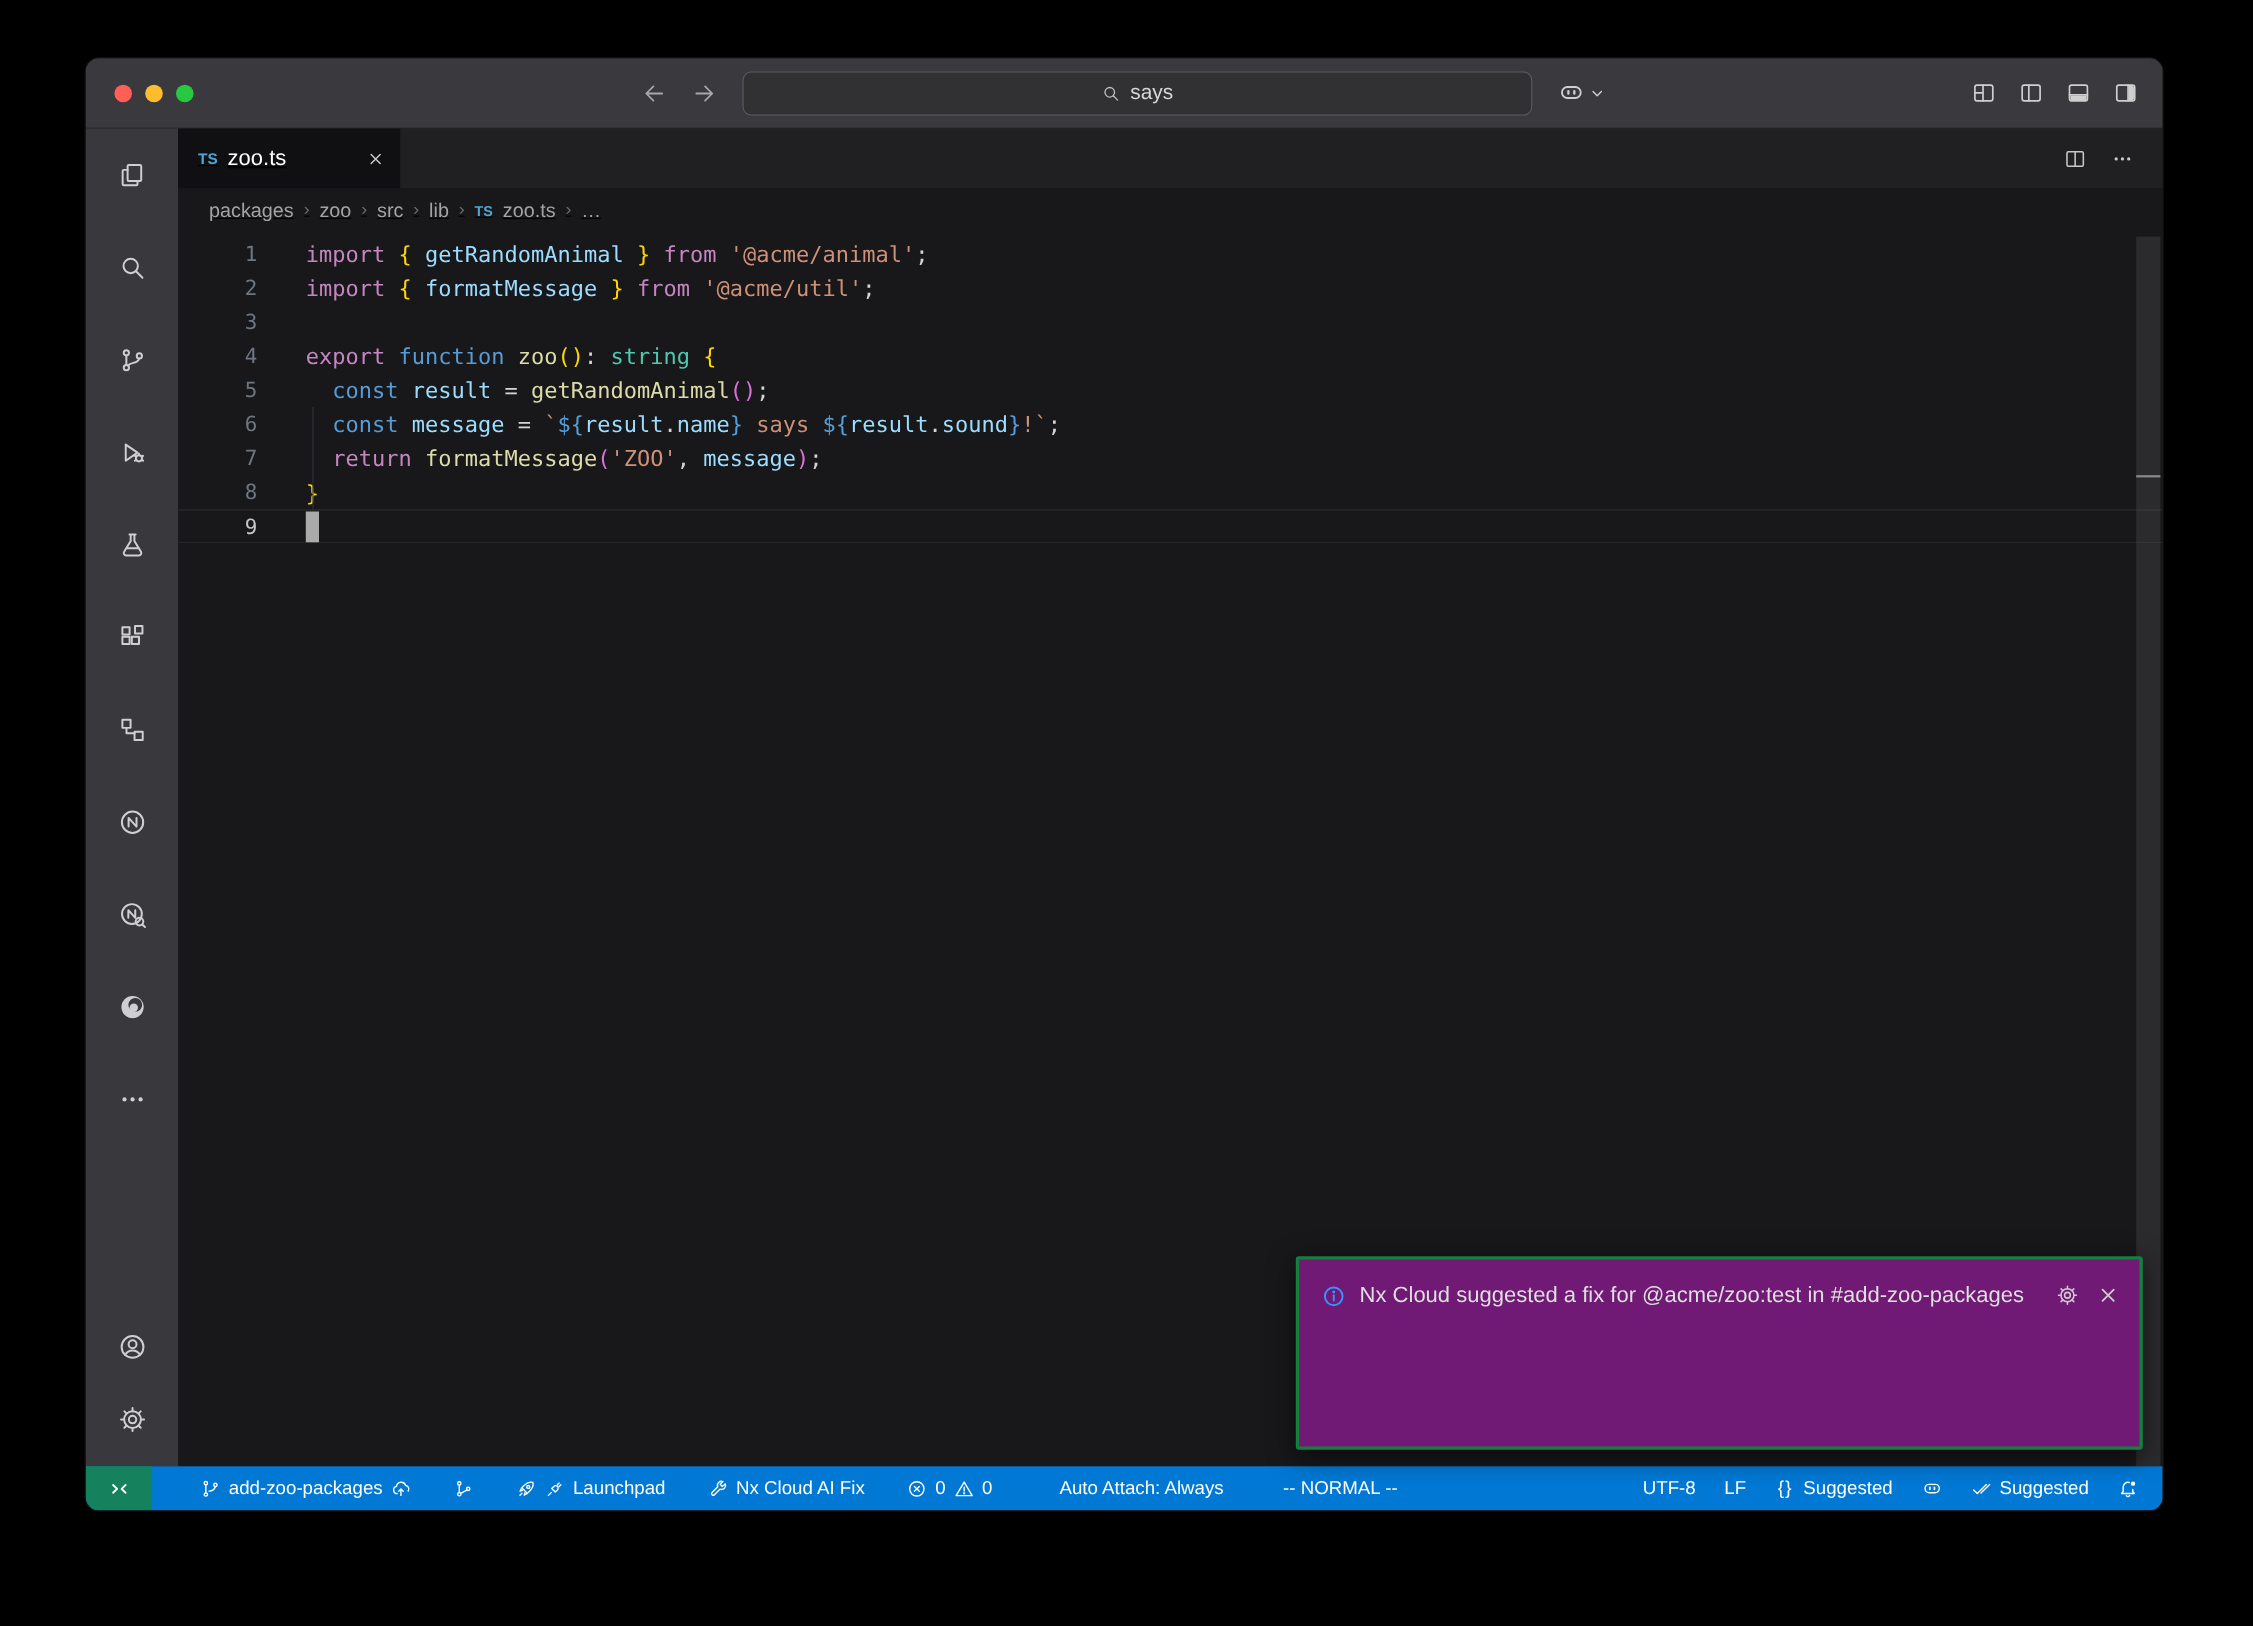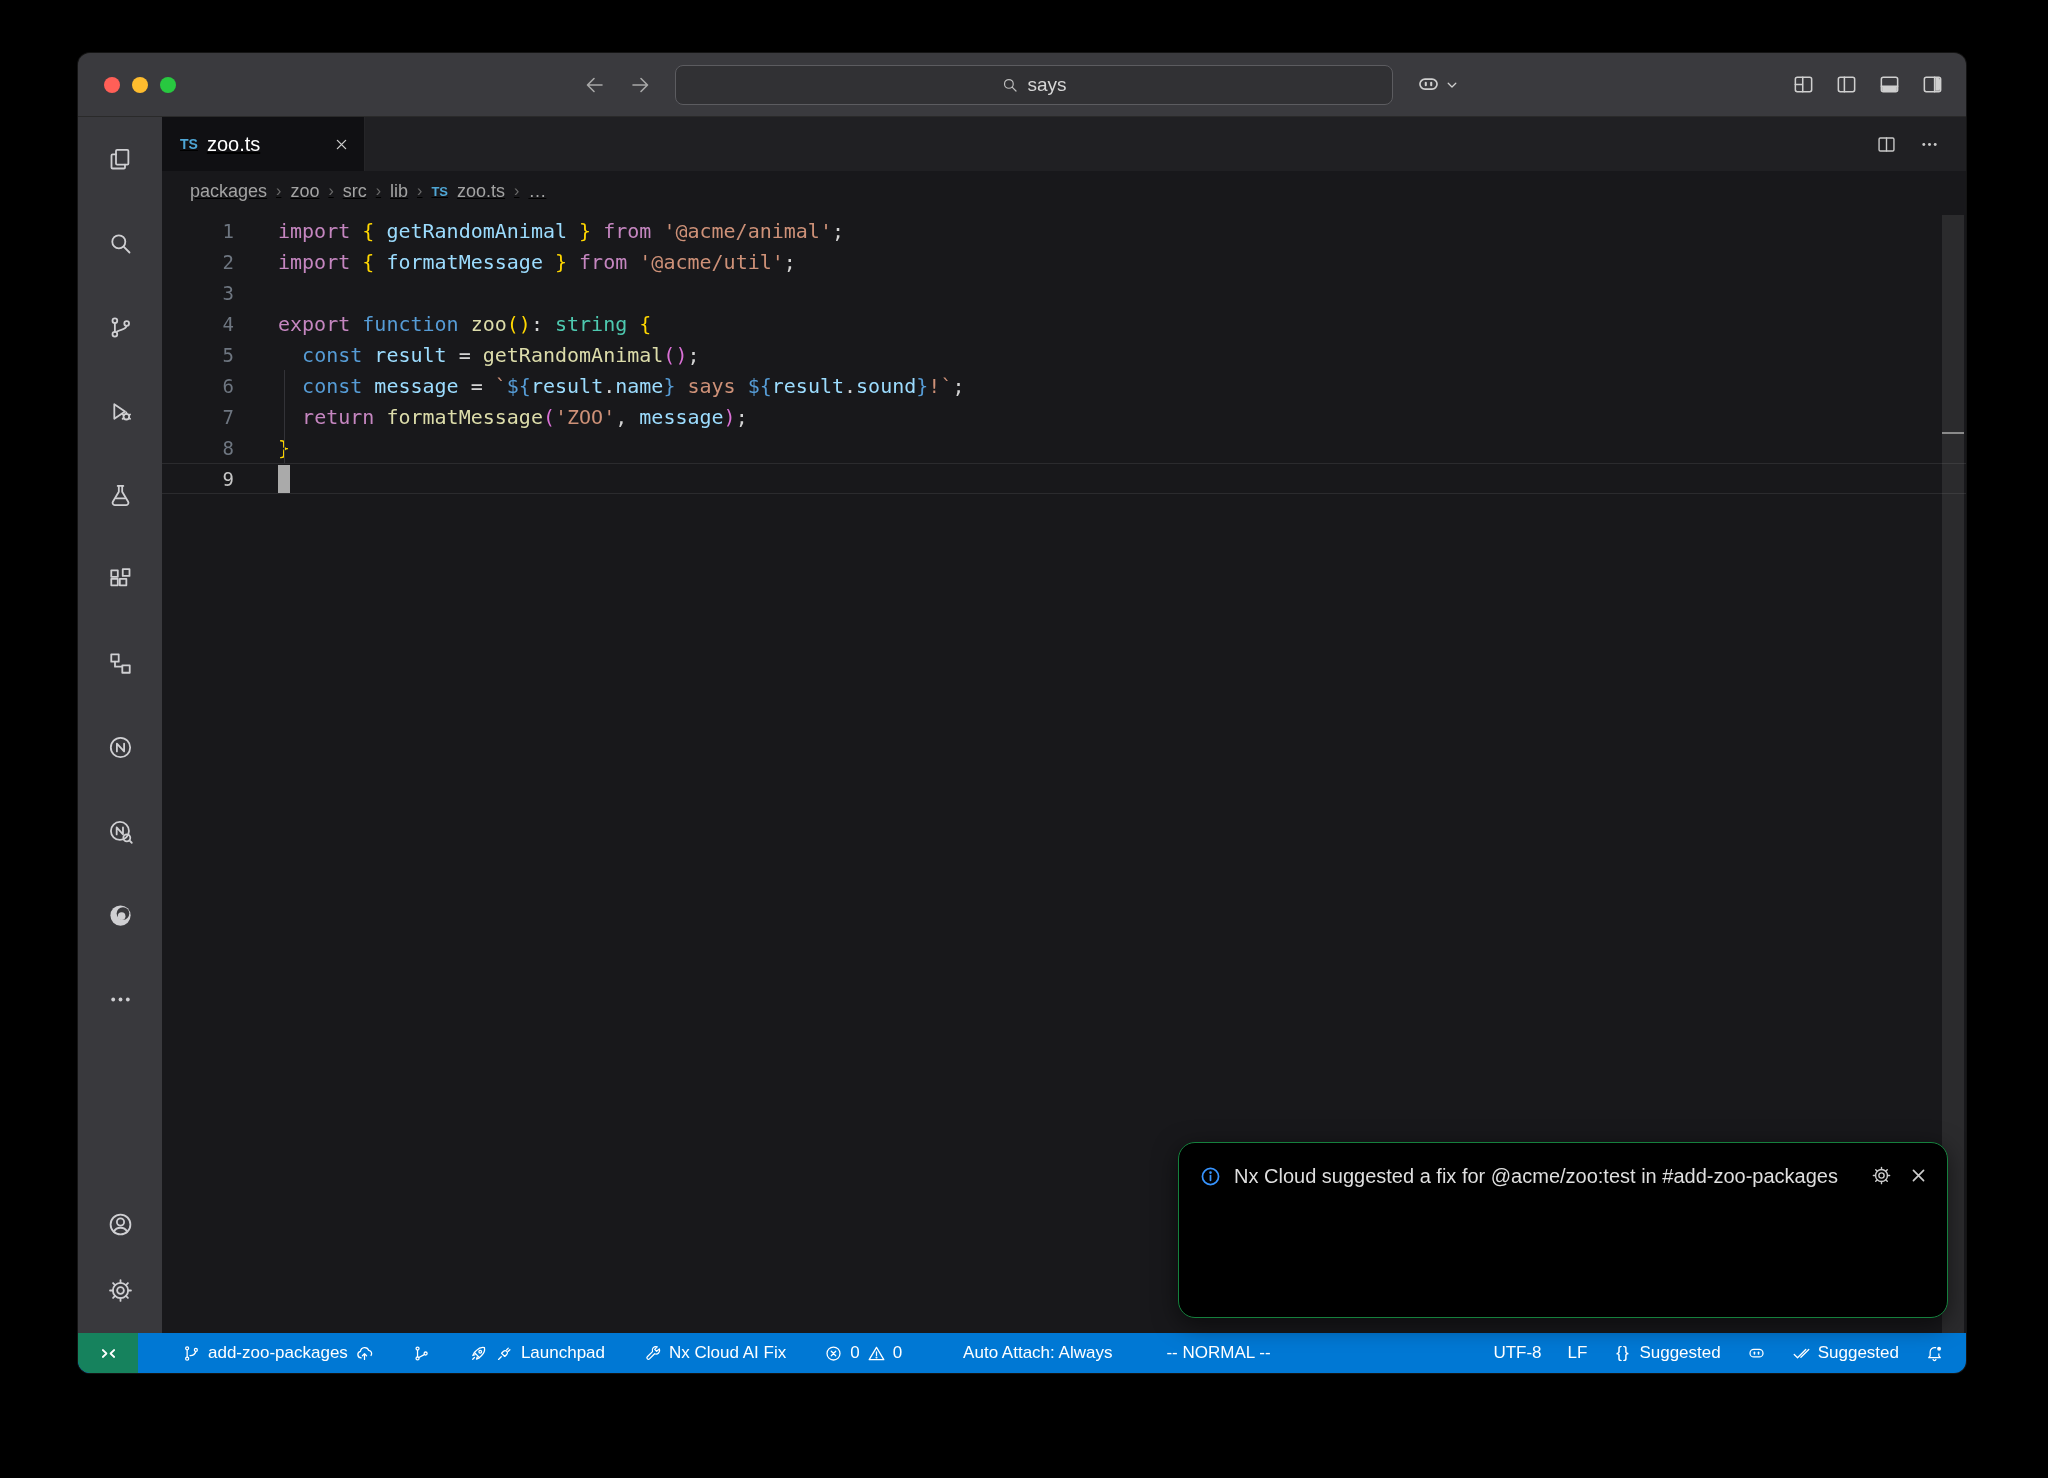--- a/index.html
+++ b/index.html
@@ -89,21 +89,21 @@
   .sb-item .icon { width:19px; height:19px; }
   #sb-remote { width:60px; background:#16825d; justify-content:center;
                border-radius:0 0 0 12px; padding:0; margin-right:10px; }
   #sb-remote .icon { width:21px; height:21px; stroke-width:2; }
   #sb-left { display:flex; height:100%; gap:30px; flex:1; }
   #sb-right { display:flex; align-items:center; height:100%; gap:18px; padding-right:18px; }
   .brace-txt { font-size:17px; letter-spacing:1px; }
 
   
   #toast { position:absolute; right:18px; bottom:55px; width:770px; height:176px;
-           background:#000000; border:1px solid #15803d; border-radius:17px; z-index:20;
+           background:#701a75; border:3px solid #15803d; border-radius:3px; z-index:20;
            box-shadow:0 6px 24px rgba(0,0,0,.55); padding:18px 18px 16px 20px; }
   #toast-header { display:flex; align-items:flex-start; gap:12px; }
   #toast-info { width:23px; height:23px; color:#3794ff; flex:none; margin-top:4px; }
   #toast-msg { width:618px; color:#dfdfdf; font-size:20px; line-height:31px; }
   #toast-actions { margin-left:auto; display:flex; gap:16px; color:#cccccc; margin-top:4px; }
   #toast-actions .icon { width:21px; height:21px; }
   #toast-footer { position:absolute; left:20px; right:16px; bottom:16px; display:flex;
                   align-items:center; }
   #toast-source { color:#9e9e9e; font-size:19px; }
   .toast-btn { height:44px; border:none; border-radius:3px; color:#fff; font-size:19px;

